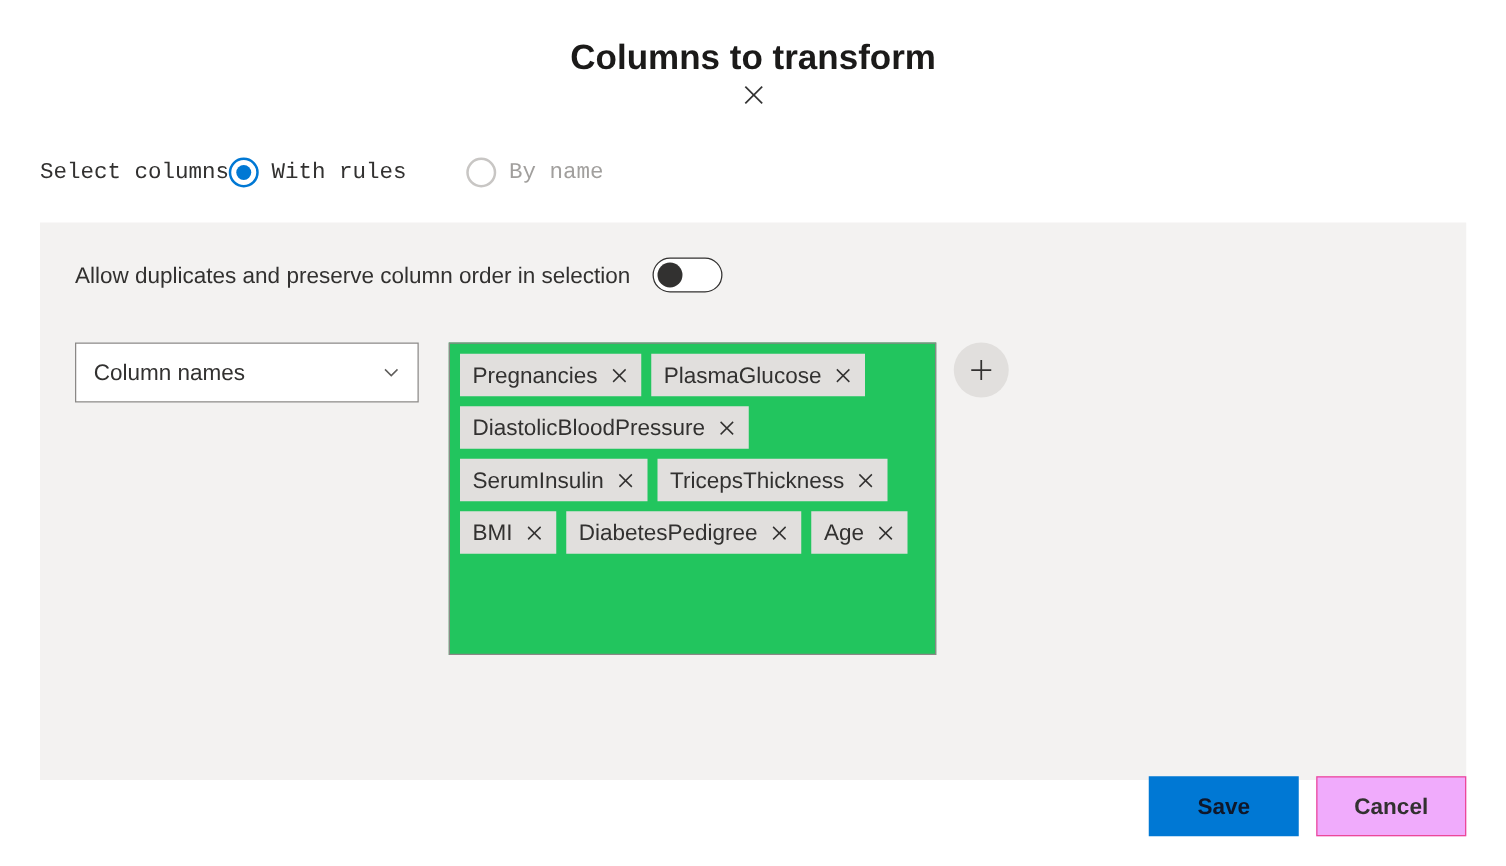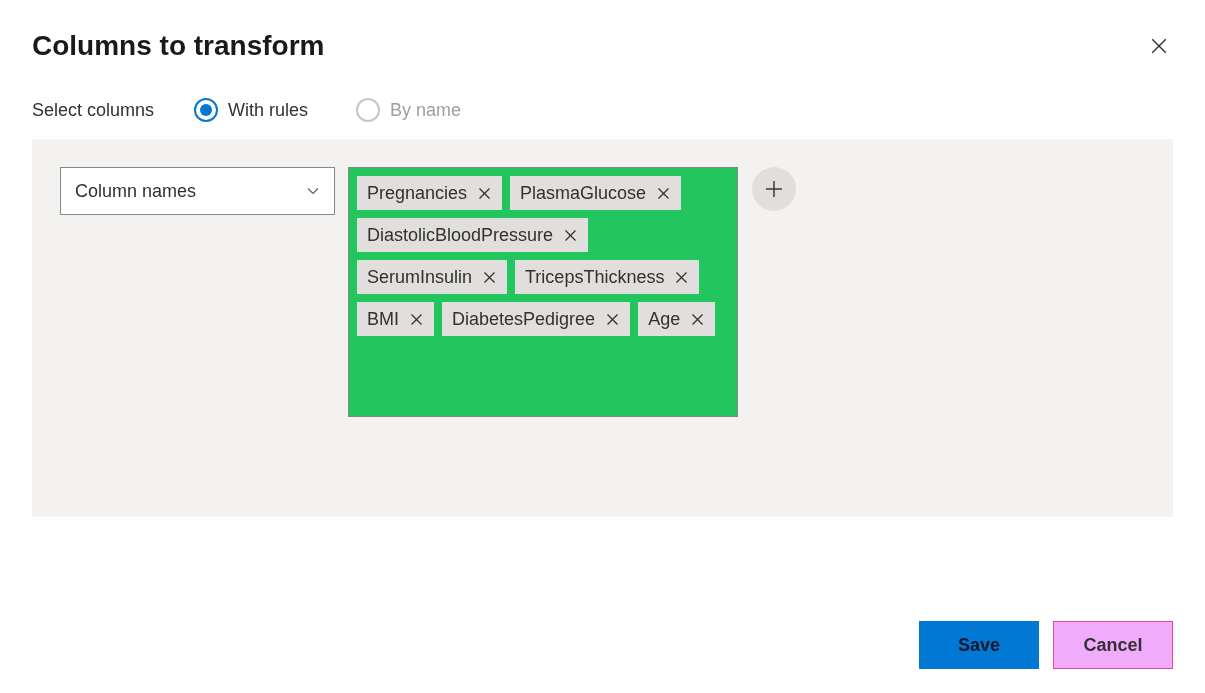--- a/index.html
+++ b/index.html
@@ -14,20 +14,21 @@
       width: 1205px;
       height: 693px;
       position: relative;
       padding: 30px 32px;
     }
     .header {
       display: flex;
       justify-content: space-between;
       align-items: center;
       margin-bottom: 36px;
+      flex-direction: column;
     }
     .dialog-title {
       font-size: 28px;
       font-weight: 600;
       color: #1b1a19;
     }
     .close-btn {
       width: 28px;
       height: 28px;
       display: flex;
@@ -36,23 +37,23 @@
       cursor: pointer;
       color: #333;
     }
     .close-btn svg {
       width: 18px;
       height: 18px;
     }
     .selection-row {
       display: flex;
       align-items: center;
-      gap: 40px;
-      margin-bottom: 17px;
-      font-size: 18px;
+      margin-bottom: 28px;
+      font-size: 18px;
+      font-family: Liberation Mono, monospace;
     }
     .radio-group {
       display: flex;
       align-items: center;
       gap: 48px;
     }
     .radio-option {
       display: flex;
       align-items: center;
       gap: 10px;
@@ -127,21 +128,21 @@
       height: 48px;
       background: #ffffff;
       border: 1px solid #8a8886;
       display: flex;
       align-items: center;
       justify-content: space-between;
       padding: 0 14px;
       font-size: 18px;
       cursor: pointer;
       flex-shrink: 0;
-      margin-right: 13px;
+      margin-right: 24px;
       gap: 35px;
     }
     .chevron {
       width: 14px;
       height: 14px;
     }
     .tags-box {
       width: 390px;
       min-height: 250px;
       background: #22c55e;
@@ -239,20 +240,26 @@
       <span class="radio-label">With rules</span>
     </div>
     <div class="radio-option">
       <span class="radio-circle disabled"></span>
       <span class="radio-label disabled">By name</span>
     </div>
   </div>
 </div>
 
 <div class="config-panel">
+  <div class="toggle-row">
+    <span>Allow duplicates and preserve column order in selection</span>
+    <div class="toggle">
+      <div class="toggle-thumb"></div>
+    </div>
+  </div>
 
   <div class="include-row">
 
     <div class="dropdown">
       <span>Column names</span>
       <svg class="chevron" viewBox="0 0 14 14" fill="none" stroke="#605e5c" stroke-width="1.2">
         <polyline points="2,4.5 7,9.5 12,4.5"></polyline>
       </svg>
     </div>
 

